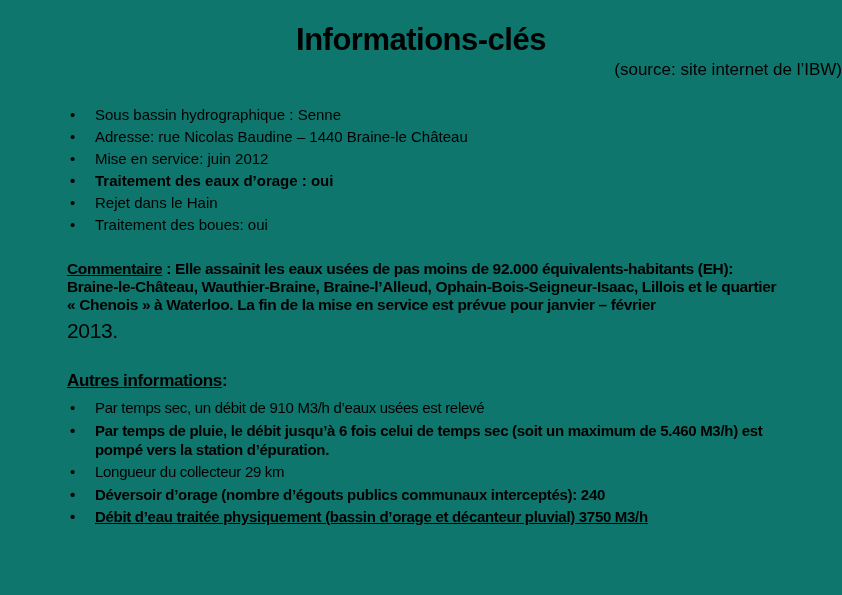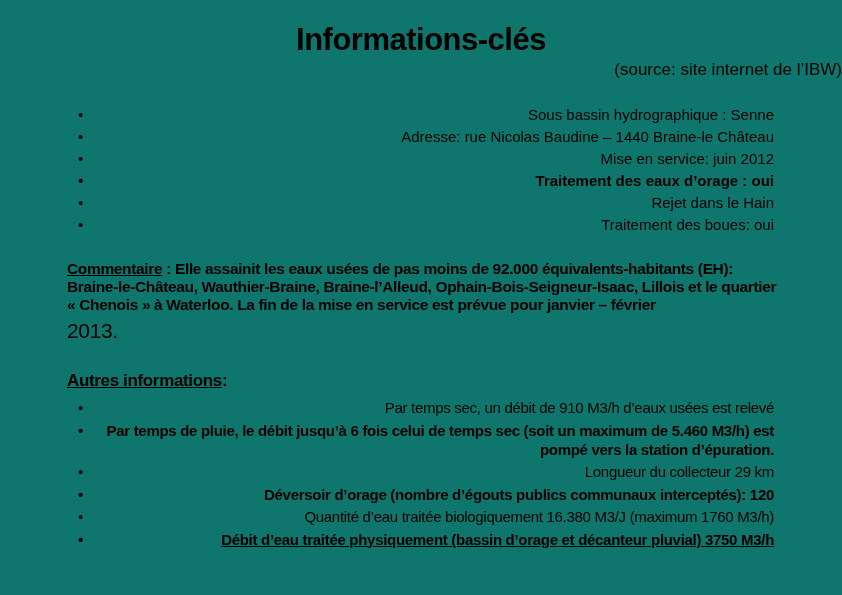--- a/index.html
+++ b/index.html
@@ -20,23 +20,22 @@
     font-weight: 700;
     letter-spacing: -0.5px;
   }
   .subtitle {
     text-align: right;
     font-size: 17px;
     margin-top: 2px;
   }
   ul.bullets {
     list-style: none;
-    margin: 8px;
+    margin: 0;
     padding: 0 60px 0 68px;
-    text-align: right;
   }
   ul.bullets.key-facts { margin-top: 24px; }
   ul.bullets li {
     position: relative;
     padding-left: 27px;
     font-size: 15px;
     line-height: 22px;
   }
   ul.bullets li::before {
     content: "\2022";
@@ -117,23 +116,20 @@
     <li>
       <span>Par temps sec, un débit de 910 M3/h d’eaux usées est relevé</span>
     </li>
     <li class="bold">
       <span>Par temps de pluie, le débit jusqu’à 6 fois celui de temps sec (soit un maximum de 5.460 M3/h) est pompé vers la station d’épuration.</span>
     </li>
     <li>
       <span>Longueur du collecteur 29 km</span>
     </li>
     <li class="bold">
-      <span>Déversoir d’orage (nombre d’égouts publics communaux interceptés): 120</span>
-    </li>
-    <li>
-      <span>Quantité d’eau traitée biologiquement 16.380 M3/J (maximum 1760 M3/h)</span>
+      <span>Déversoir d’orage (nombre d’égouts publics communaux interceptés): 240</span>
     </li>
     <li class="bold">
       <span class="u">Débit d’eau traitée physiquement (bassin d’orage et décanteur pluvial) 3750 M3/h</span>
     </li>
   </ul>
 
 </div>
 
 </body></html>

